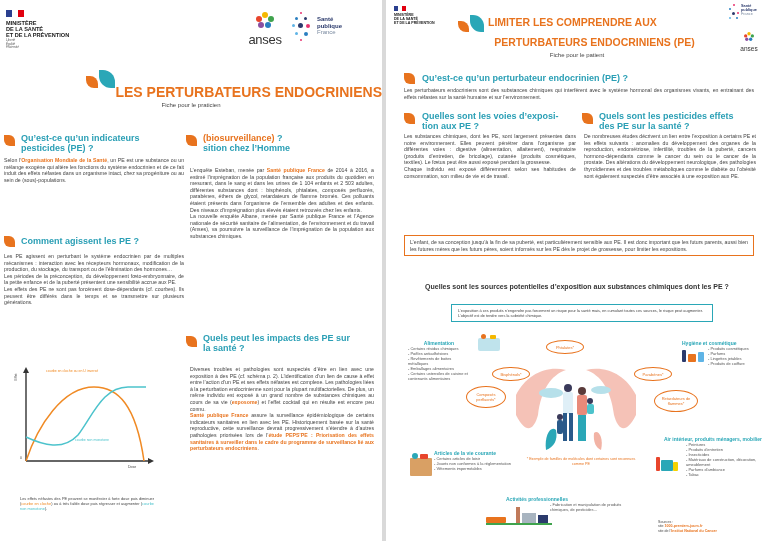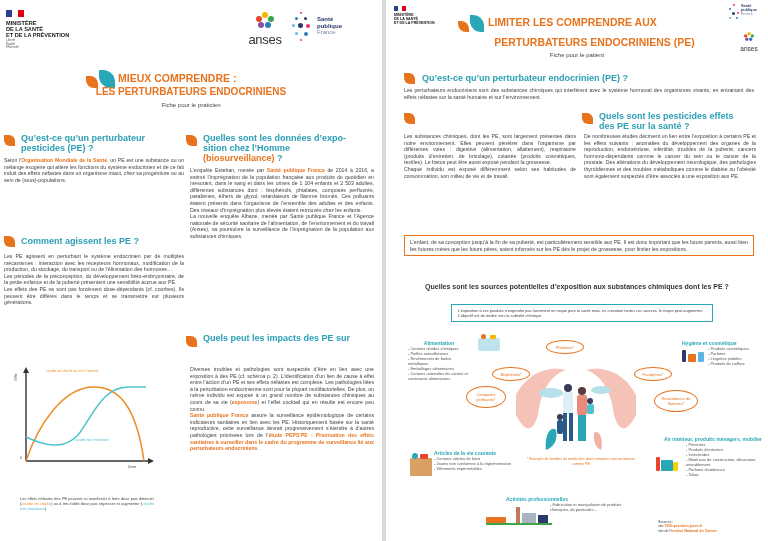--- a/index.html
+++ b/index.html
@@ -74,27 +74,26 @@
   <div class="abs" style="left:317px;top:16px;">
     <div class="spf">Santé</div>
     <div class="spf">publique</div>
     <div class="spf spf-light">France</div>
   </div>
 
   <div class="abs" style="left:86px;top:70px;width:30px;height:20px;">
     <span class="abs" style="left:0;top:6px;width:12px;height:12px;background:#e8731e;border-radius:0 8px 0 8px;"></span>
     <span class="abs" style="left:13px;top:0;width:16px;height:18px;background:#2aa7b7;border-radius:0 12px 0 12px;"></span>
   </div>
-  <div class="abs title-main" style="left:118px;top:72px;width:170px;text-align:left;font-size:10.5px;line-height:12px;">MIEUX COMPRENDRE :</div>
-  <div class="abs title-main" style="left:0;top:86px;width:382px;font-size:10px;line-height:12px;">LES PERTURBATEURS ENDOCRINIENS</div>
+  <div class="abs title-main" style="left:0;top:86px;width:382px;font-size:14px;line-height:12px;text-align:right;">LES PERTURBATEURS ENDOCRINIENS</div>
   <div class="abs subtitle" style="left:0;top:102px;width:382px;font-size:6px;">Fiche pour le praticien</div>
 
   <span class="leaf" style="left:4px;top:135px;"></span>
   <div class="abs h2" style="left:21px;top:133px;width:165px;">
-    <div>Qu’est-ce qu’un perturbateur</div>
+    <div>Qu’est-ce qu’un indicateurs</div>
     <div>pesticides (PE) ?</div>
   </div>
   <p class="abs" style="left:4px;top:157px;width:180px;">
     <span>Selon l’</span><span class="orange">Organisation Mondiale de la Santé</span><span>, un PE est une substance ou un mélange exogène qui altère les fonctions du système endocrinien et de ce fait induit des effets néfastes dans un organisme intact, chez sa progéniture ou au sein de (sous)-populations.</span>
   </p>
 
   <span class="leaf" style="left:4px;top:236px;"></span>
   <div class="abs h2" style="left:21px;top:236px;width:165px;">Comment agissent les PE ?</div>
   <div class="abs" style="left:4px;top:253px;width:180px;">
     <p>Les PE agissent en perturbant le système endocrinien par de multiples mécanismes : interaction avec les récepteurs hormonaux, modification de la production, du stockage, du transport ou de l’élimination des hormones…</p>
@@ -116,32 +115,32 @@
     <div class="abs" style="left:120px;top:100px;font-size:3.5px;color:#444;">Dose</div>
     <div class="abs" style="left:38px;top:4px;font-size:3.5px;color:#f08a24;">courbe en cloche ou en U inversé</div>
     <div class="abs" style="left:67px;top:73px;font-size:3.5px;color:#4cc3cc;">courbe non monotone</div>
   </div>
   <p class="abs" style="left:20px;top:496px;width:134px;font-size:3.9px;line-height:5px;">
     <span>Les effets néfastes des PE peuvent se manifester à forte dose puis diminuer (</span><span style="color:#f08a24">courbe en cloche</span><span>) ou à très faible dose puis régresser et augmenter (</span><span style="color:#4cc3cc">courbe non monotone</span><span>).</span>
   </p>
 
   <span class="leaf" style="left:186px;top:135px;"></span>
   <div class="abs h2" style="left:203px;top:133px;width:175px;">
-    <div>Quelles sont les données d’expo-</div>
+    <div><span class="q">(biosurveillance)</span><span> ?</span></div>
     <div>sition chez l’Homme</div>
-    <div><span class="q">(biosurveillance)</span><span> ?</span></div>
   </div>
   <div class="abs" style="left:190px;top:167px;width:184px;">
     <p><span>L’enquête Esteban, menée par </span><span class="orange">Santé publique France</span><span> de 2014 à 2016, a estimé l’imprégnation de la population française aux produits du quotidien en mesurant, dans le sang et dans les urines de 1 104 enfants et 2 503 adultes, différentes substances dont : bisphénols, phtalates, composés perfluorés, parabènes, éthers de glycol, retardateurs de flamme bromés. Ces polluants étaient présents dans l’organisme de l’ensemble des adultes et des enfants. Des niveaux d’imprégnation plus élevés étaient retrouvés chez les enfants.</span></p>
     <p>La nouvelle enquête Albane, menée par Santé publique France et l’Agence nationale de sécurité sanitaire de l’alimentation, de l’environnement et du travail (Anses), va poursuivre la surveillance de l’imprégnation de la population aux substances chimiques.</p>
   </div>
 
   <span class="leaf" style="left:186px;top:336px;"></span>
   <div class="abs h2" style="left:203px;top:333px;width:175px;">
     <div>Quels peut les impacts des PE sur</div>
+    <div>la santé ?</div>
   </div>
   <div class="abs" style="left:190px;top:366px;width:184px;">
     <p><span>Diverses troubles et pathologies sont suspectés d’être en lien avec une exposition à des PE (cf. schéma p. 2). L’identification d’un lien de cause à effet entre l’action d’un PE et ses effets néfastes est complexe. Les pathologies liées à la perturbation endocrinienne sont pour la plupart multifactorielles. De plus, un même individu est exposé à un grand nombre de substances chimiques au cours de sa vie (</span><span class="orange">exposome</span><span>) et l’effet cocktail qui en résulte est encore peu connu.</span></p>
     <p><span class="orange">Santé publique France</span><span> assure la surveillance épidémiologique de certains indicateurs sanitaires en lien avec les PE. Historiquement basée sur la santé reproductive, cette surveillance devrait progressivement s’étendre à d’autres pathologies priorisées lors de l’</span><span class="orange">étude PEPS’PE : Priorisation des effets sanitaires à surveiller dans le cadre du programme de surveillance lié aux perturbateurs endocriniens</span><span>.</span></p>
   </div>
 </div>
 
 <div class="page" id="page-right">
 
   <div class="abs" style="left:8px;top:6px;">
@@ -185,20 +184,24 @@
   </div>
   <div class="abs title-main" style="left:102px;top:16px;width:220px;text-align:left;font-size:10.5px;line-height:12px;">LIMITER LES COMPRENDRE AUX</div>
   <div class="abs title-main" style="left:0;top:36px;width:417px;font-size:10.5px;line-height:12px;">PERTURBATEURS ENDOCRINIENS (PE)</div>
   <div class="abs subtitle" style="left:0;top:52px;width:382px;font-size:6px;">Fiche pour le patient</div>
 
   <span class="leaf" style="left:18px;top:73px;"></span>
   <div class="abs h2" style="left:36px;top:73px;width:330px;">Qu’est-ce qu’un perturbateur endocrinien (PE) ?</div>
   <p class="abs" style="left:18px;top:87px;width:350px;">Les perturbateurs endocriniens sont des substances chimiques qui interfèrent avec le système hormonal des organismes vivants, en entrainant des effets néfastes sur la santé humaine et sur l’environnement.</p>
 
   <span class="leaf" style="left:18px;top:113px;"></span>
+  <div class="abs h2" style="left:36px;top:111px;width:160px;">
+    <div>Quelles sont les voies d’exposi-</div>
+    <div>tion aux PE ?</div>
+  </div>
   <div class="abs" style="left:18px;top:133px;width:172px;">
     <p>Les substances chimiques, dont les PE, sont largement présentes dans notre environnement. Elles peuvent pénétrer dans l’organisme par différentes voies : digestive (alimentation, allaitement), respiratoire (produits d’entretien, de bricolage), cutanée (produits cosmétiques, textiles). Le fœtus peut être aussi exposé pendant la grossesse.</p>
     <p>Chaque individu est exposé différemment selon ses habitudes de consommation, son milieu de vie et de travail.</p>
   </div>
 
   <span class="leaf" style="left:196px;top:113px;"></span>
   <div class="abs h2" style="left:213px;top:111px;width:165px;">
     <div>Quels sont les pesticides effets</div>
     <div>des PE sur la santé ?</div>
   </div>

